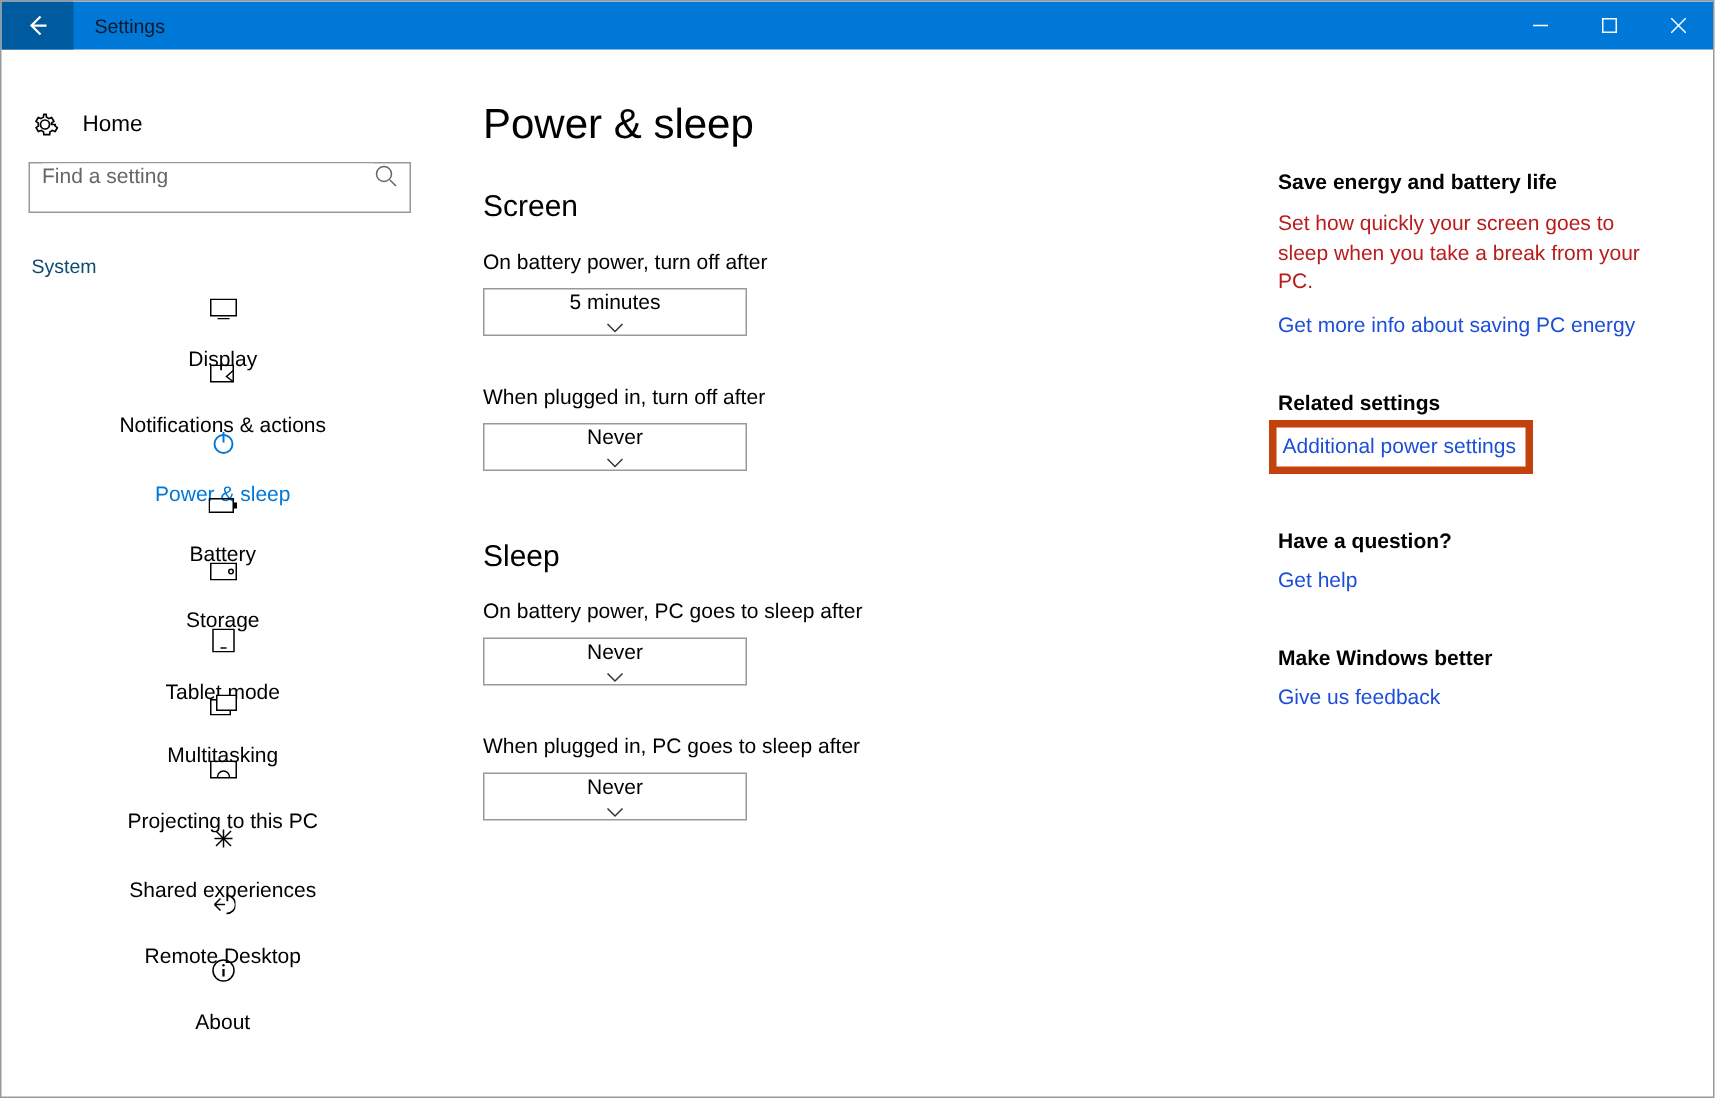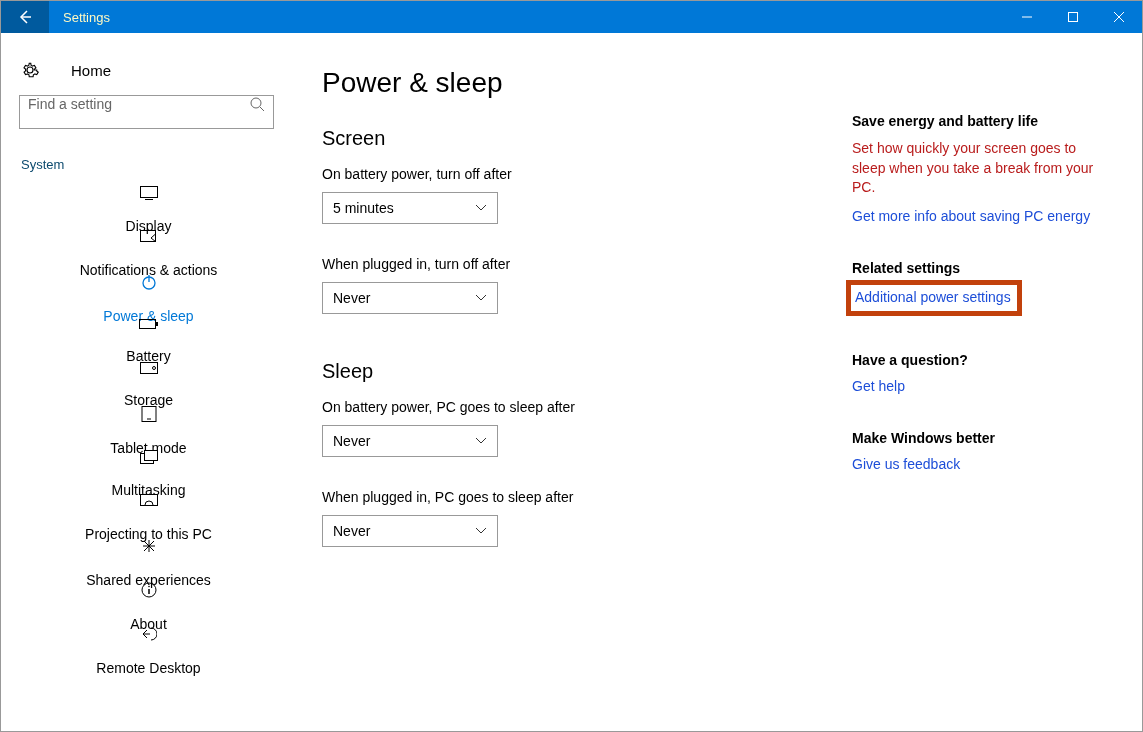--- a/index.html
+++ b/index.html
@@ -11,37 +11,37 @@
     width: 1143px;
     height: 732px;
     overflow: hidden;
     border: 1px solid #999;
   }
   .titlebar {
     background: #0078d7;
     height: 32px;
     display: flex;
     align-items: center;
-    color: #fef9c3;
+    color: #0f172a;
   }
   .titlebar .back {
     width: 48px; height: 32px;
     background: #005a9e;
     display:flex;align-items:center;justify-content:center;
   }
   .titlebar .title { padding-left: 14px; font-size: 13px; flex:1; }
   .titlebar .win-controls { display:flex; }
   .titlebar .win-controls div {
     width:46px;height:32px;display:flex;align-items:center;justify-content:center;
   }
   .content { display:flex; height: calc(100% - 32px); }
   .sidebar { width: 320px; padding: 20px 18px 0 18px; }
   .home {
-    display:flex;align-items:center;gap:32px;
-    font-size:15px; margin: 8px 0 16px 2px;
+    display:flex;align-items:flex-start;gap:16px;
+    font-size:15px; margin: 21px 0 16px 2px;
   }
   .searchbox {
     border:1px solid #999; height:34px;
     display:flex;align-items:flex-start;padding:0 8px;
     color:#555; margin-bottom:28px;
   }
   .searchbox input {
     border:none; outline:none; flex:1; font-size:14px; color:#333;
   }
   .searchbox input::placeholder { color:#666; }
@@ -55,21 +55,21 @@
   .nav-item.active { color:#0078d7; }
   .main { flex:1; padding: 34px 30px 0 30px; display:flex; }
   .main-col { width:470px; }
   .side-col { margin-left:60px; width:260px; padding-top:46px; }
   h1 { font-weight:300; font-size:28px; margin-bottom:28px; }
   h2 { font-weight:400; font-size:20px; margin-bottom:16px; }
   .field-label { font-size:14px; margin-bottom:10px; }
   .select {
     border:1px solid #999; width:176px; height:32px;
     display:flex;align-items:center;justify-content:space-between;
-    padding:0 10px; margin-bottom:32px;
+    padding:0 10px; margin-bottom:32px;flex-direction:column;
   }
   .sec-heading { font-size:14px; font-weight:600; margin-bottom:10px; }
   .sec-text { color:#b91c1c; font-size:14px; line-height:1.4; margin-bottom:10px; }
   .link { color:#1d4ed8; font-size:14px; cursor:default; display:inline-block; }
   .sec-block { margin-bottom:36px; }
   .highlight-box {
     border:5px solid #c2410c; padding:4px 6px 6px 4px;
     margin-top:-6px; margin-left:-6px; display:inline-block;
   }
   svg { display:block; }
@@ -205,35 +205,35 @@
             <line x1="2" y1="8" x2="14" y2="8" stroke="#000"></line>
             <line x1="3" y1="3" x2="13" y2="13" stroke="#000"></line>
             <line x1="13" y1="3" x2="3" y2="13" stroke="#000"></line>
           </svg>
         </span>
       <span>Shared experiences</span>
     </div>
     <div class="nav-item">
       <span class="ico">
           <svg width="16" height="16" viewBox="0 0 16 16">
+            <path d="M2 8 L6 4 M2 8 L6 12 M2 8 H9" stroke="#000" fill="none"></path>
+            <path d="M10 2 A6 6 0 0 1 10 14" stroke="#000" fill="none"></path>
+          </svg>
+        </span>
+      <span>Remote Desktop</span>
+    </div>
+    <div class="nav-item">
+      <span class="ico">
+          <svg width="16" height="16" viewBox="0 0 16 16">
             <circle cx="8" cy="8" r="7" stroke="#000" fill="none"></circle>
             <line x1="8" y1="7" x2="8" y2="12" stroke="#000" stroke-width="1.5"></line>
             <circle cx="8" cy="4.5" r="0.8" fill="#000"></circle>
           </svg>
         </span>
       <span>About</span>
-    </div>
-    <div class="nav-item">
-      <span class="ico">
-          <svg width="16" height="16" viewBox="0 0 16 16">
-            <path d="M2 8 L6 4 M2 8 L6 12 M2 8 H9" stroke="#000" fill="none"></path>
-            <path d="M10 2 A6 6 0 0 1 10 14" stroke="#000" fill="none"></path>
-          </svg>
-        </span>
-      <span>Remote Desktop</span>
     </div>
   </div>
 
   <div class="main">
     <div class="main-col">
       <h1>Power &amp; sleep</h1>
 
       <h2>Screen</h2>
       <div class="field-label">On battery power, turn off after</div>
       <div class="select">

